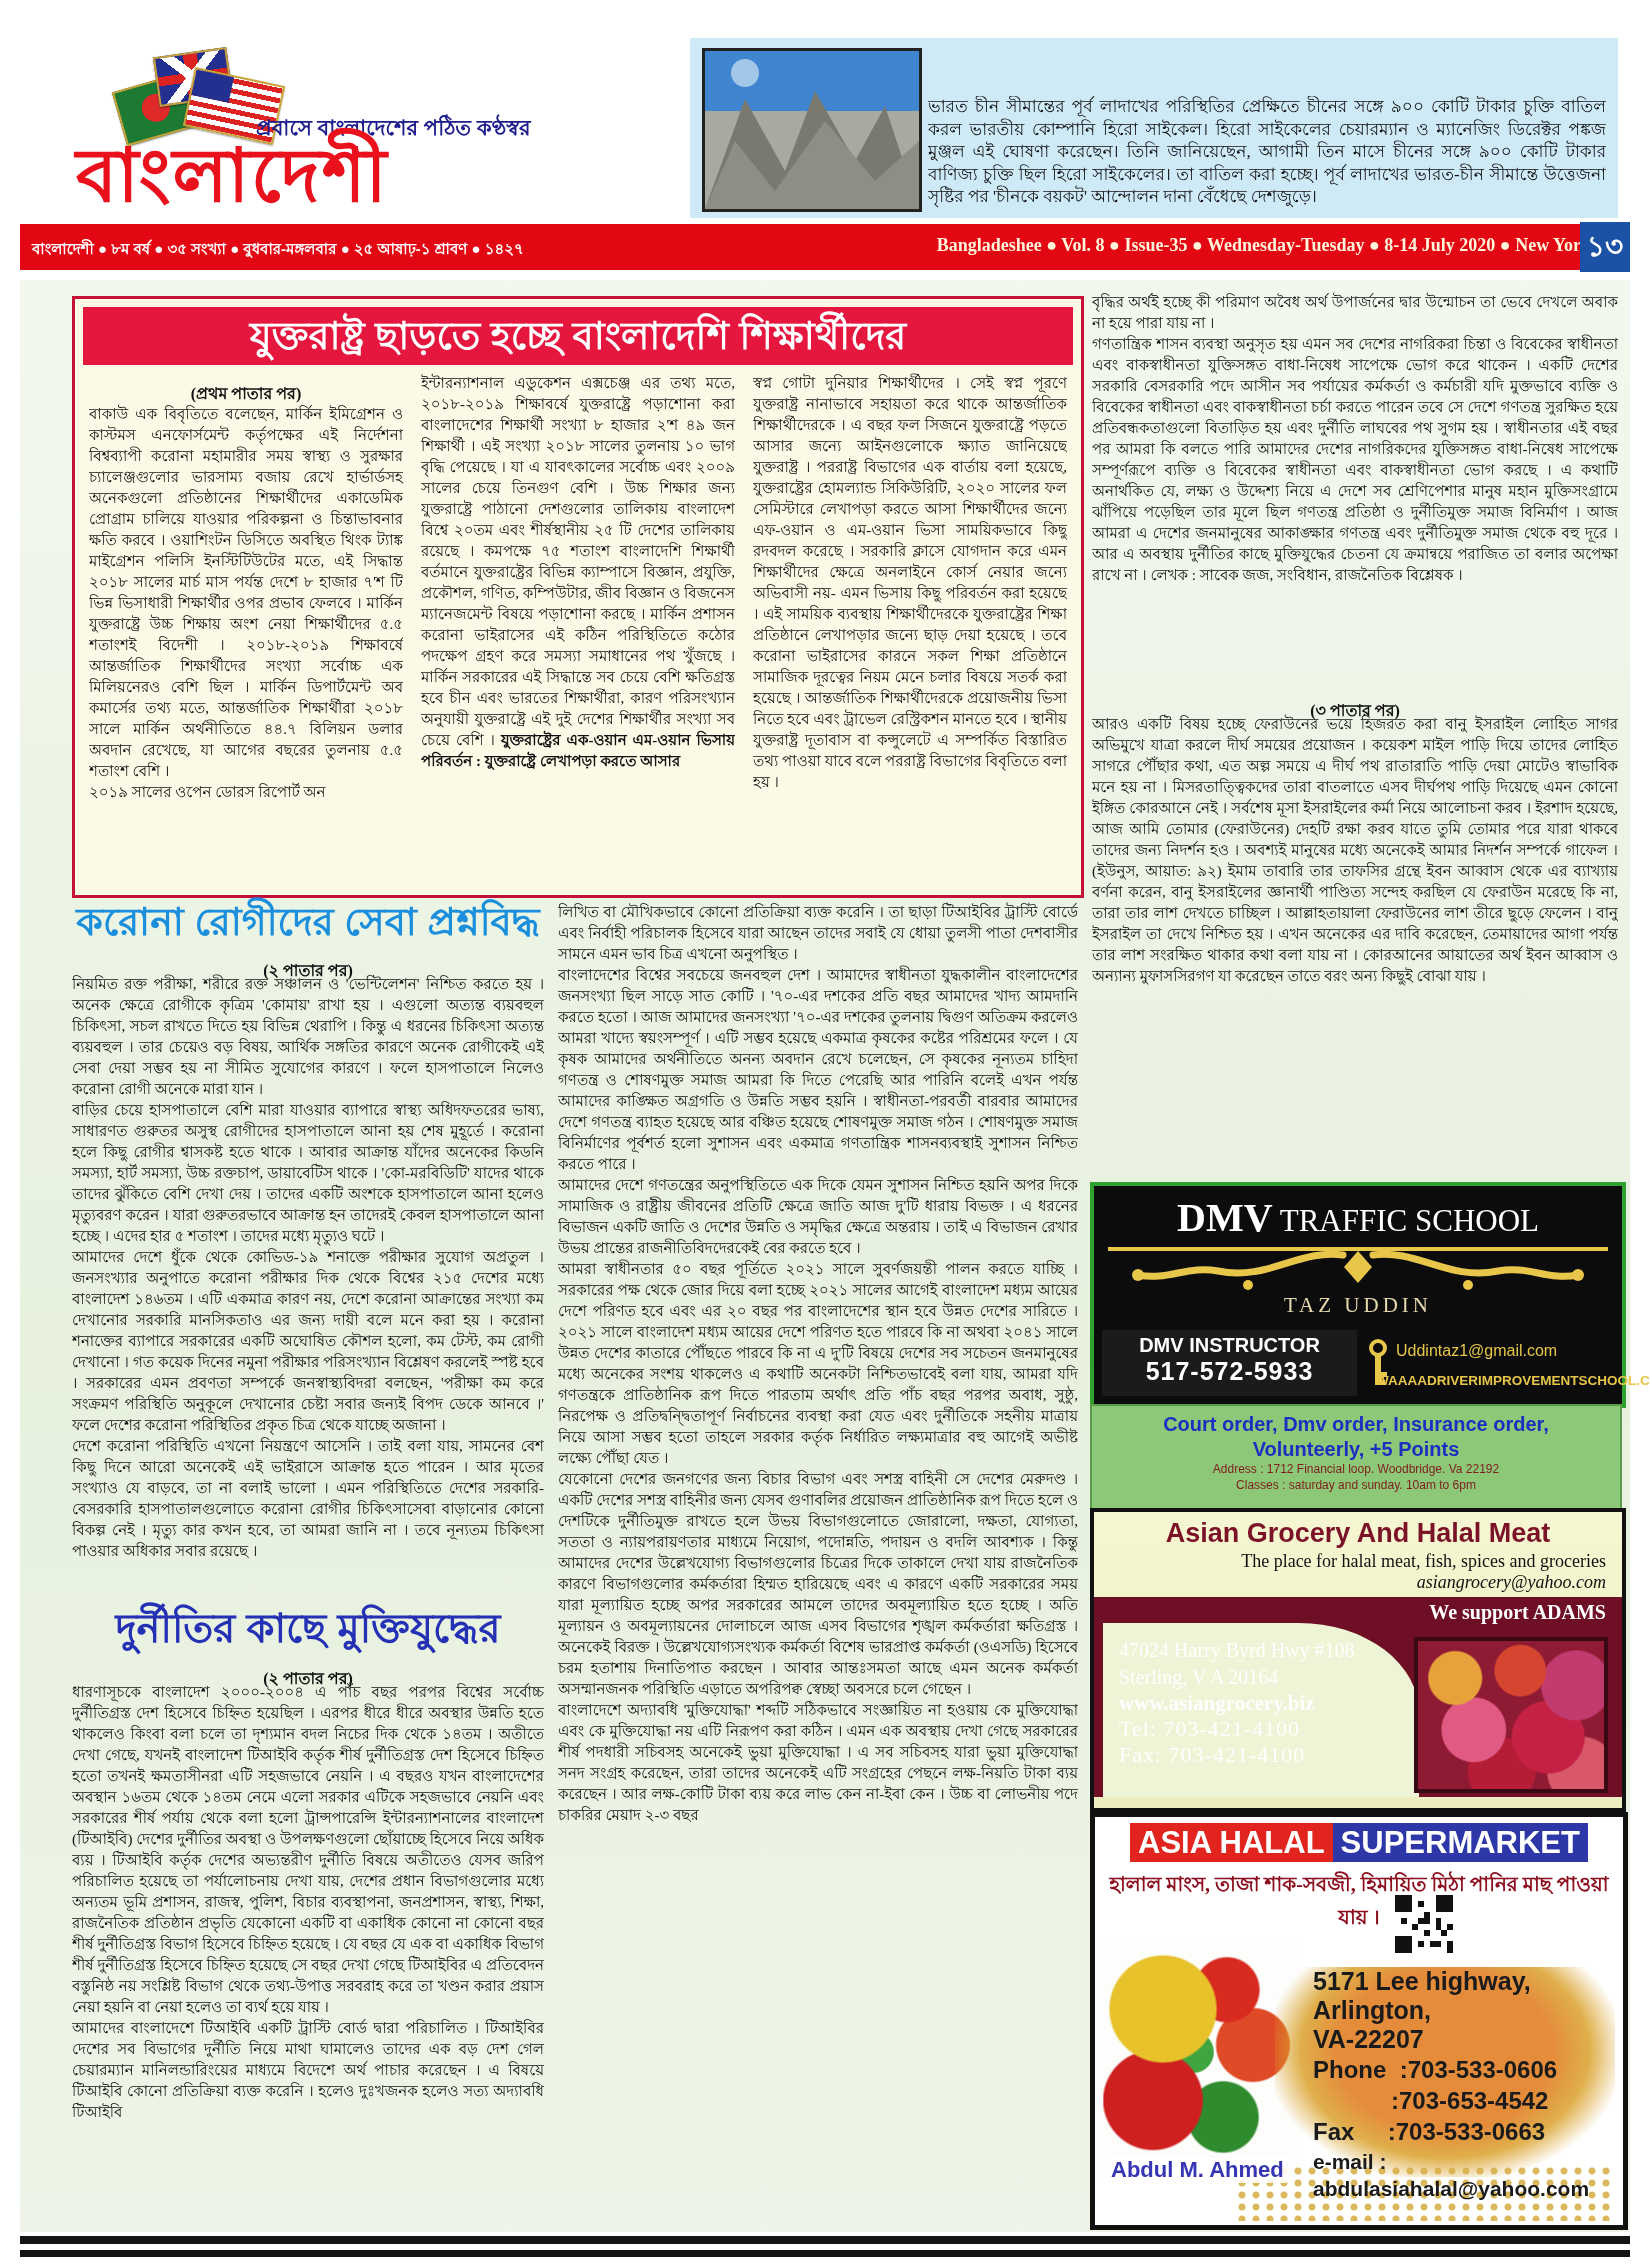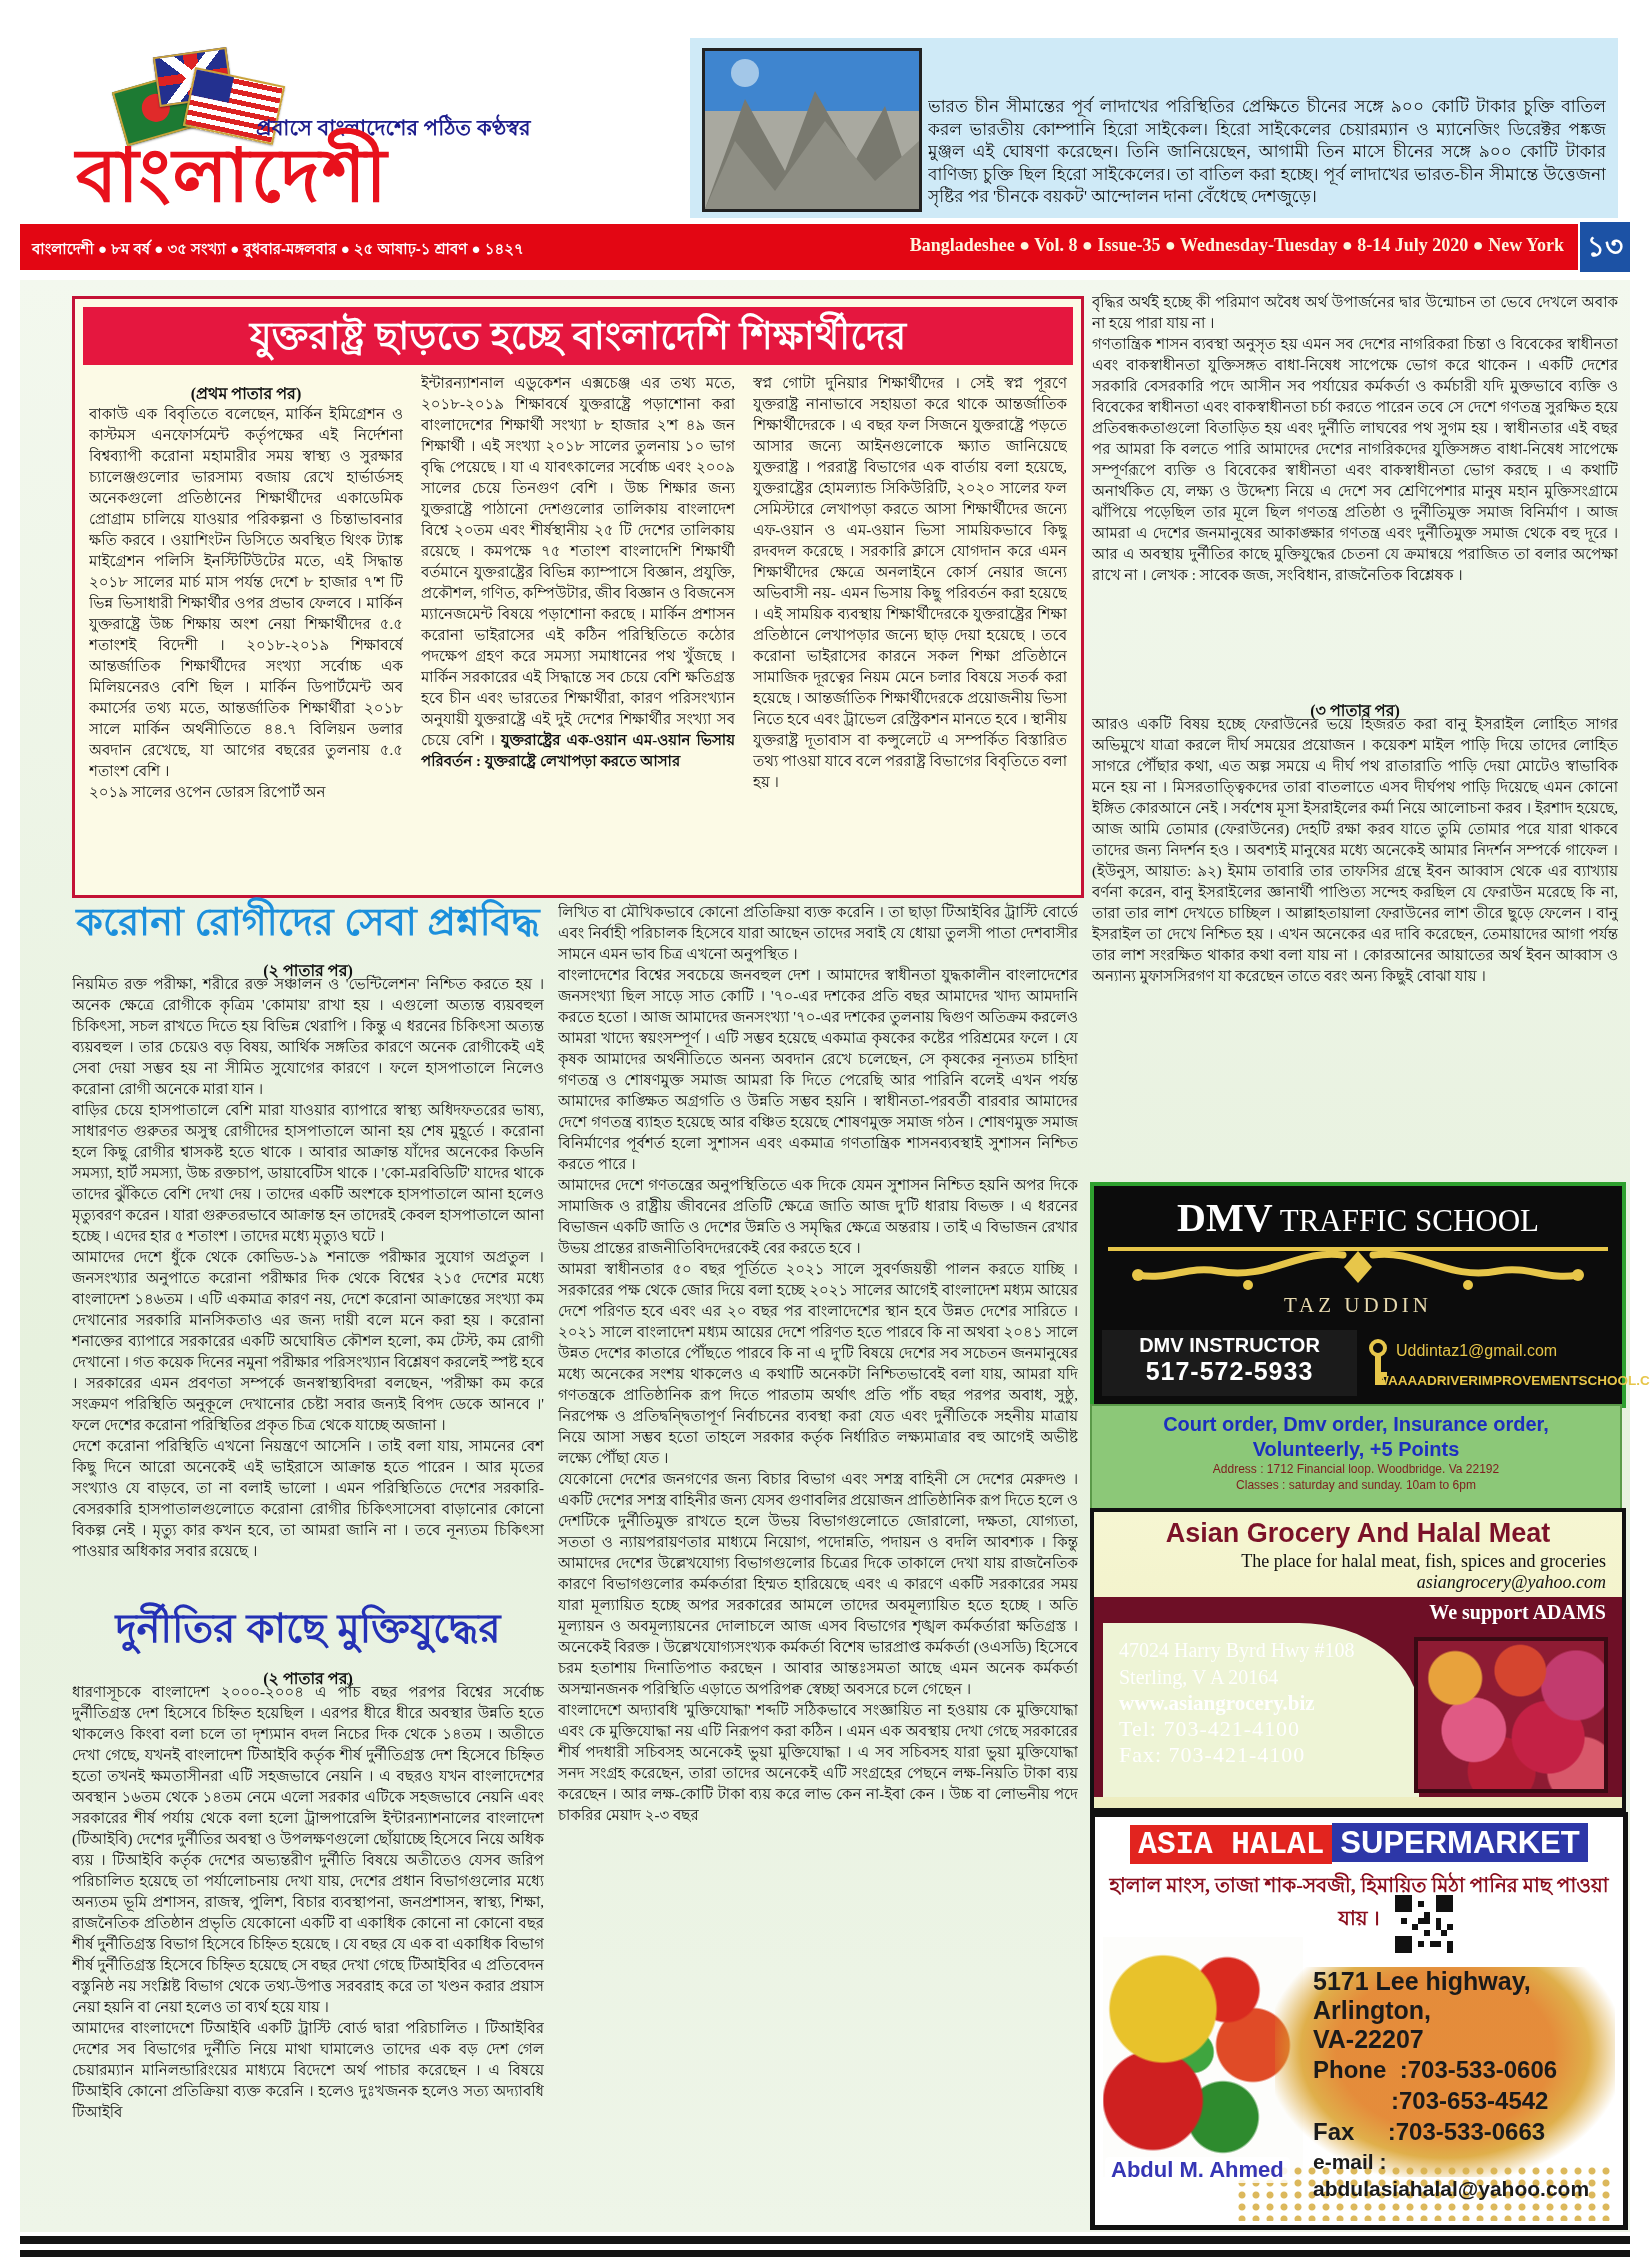--- a/index.html
+++ b/index.html
@@ -22,21 +22,21 @@
                 linear-gradient(0deg,transparent 40%,#d22 40%,#d22 60%,transparent 60%),#23308f;}
   .flag-us{left:70px;top:24px;width:88px;height:56px;transform:rotate(12deg);
      background:repeating-linear-gradient(0deg,#d22 0 5px,#fff 5px 10px);}
   .flag-us::after{content:"";position:absolute;left:0;top:0;width:38px;height:26px;background:#23308f;}
   
   .newsbox{background:#cfeaf7;}
   .newsphoto{border:3px solid #222;}
   .news-headline{font-family:"Liberation Sans",sans-serif;font-weight:bold;font-size:34px;color:#15159a;text-align:center;}
   .news-body{font-size:17px;line-height:1.33;text-align:justify;}
   
-  .datebar{background:#e30613;color:#fff;}
+  .datebar{background:#e30613;color:#fff;padding-left:27px;}
   .datebar .bn{font-family:"Liberation Sans",sans-serif;font-size:15px;font-weight:bold;}
   .datebar .en{font-family:"Liberation Serif",serif;font-size:18px;font-weight:bold;color:#fff6dc;}
   .pagenum{background:#1c52a5;color:#fff;font-weight:bold;font-size:28px;text-align:center;
            font-family:"Liberation Serif",serif;}
   
   .content-bg{background:linear-gradient(180deg,#f3f8ee 0%,#e7f1de 55%,#eef5e8 100%);}
   .art1{background:#fcfae6;border:3px solid #c41236;}
   .art1-head{background:#e5173f;color:#fff;font-family:"Liberation Sans",sans-serif;
              font-weight:bold;font-size:38px;text-align:center;line-height:58px;}
   .cols{display:flex;gap:18px;}
@@ -76,21 +76,21 @@
   .fruitphoto{border:4px solid #3a0a14;
     background:radial-gradient(circle at 20% 25%,#e8a23c 0 14%,transparent 15%),
                radial-gradient(circle at 55% 20%,#d5452f 0 16%,transparent 17%),
                radial-gradient(circle at 85% 30%,#c23b6e 0 18%,transparent 19%),
                radial-gradient(circle at 30% 60%,#e05a84 0 20%,transparent 21%),
                radial-gradient(circle at 70% 65%,#c42145 0 22%,transparent 23%),
                radial-gradient(circle at 45% 88%,#b41d35 0 20%,transparent 21%),
                radial-gradient(circle at 88% 88%,#d8586a 0 16%,transparent 17%),#8e1b33;}
   
   .halal{background:#fff;border:5px solid #111;overflow:hidden;}
-  .halal-red{background:#e2241f;color:#fff;font-family:Liberation Mono, monospace;font-weight:bold;font-size:31px;padding:2px 8px;}
+  .halal-red{background:#e2241f;color:#fff;font-family:Liberation Sans, sans-serif;font-weight:bold;font-size:31px;padding:2px 8px;}
   .halal-blue{background:#2d37a8;color:#fff;font-family:"Liberation Sans",sans-serif;font-weight:bold;font-size:31px;padding:2px 8px;}
   .halal-bn{color:#8b0f1e;font-weight:bold;font-size:20px;text-align:center;}
   .vegphoto{background:radial-gradient(circle at 30% 30%,#e8c22b 0 24%,transparent 25%),
                radial-gradient(circle at 62% 22%,#d92a1f 0 14%,transparent 15%),
                radial-gradient(circle at 75% 45%,#e04b27 0 18%,transparent 19%),
                radial-gradient(circle at 25% 68%,#cf2020 0 22%,transparent 23%),
                radial-gradient(circle at 60% 75%,#2e8b2e 0 16%,transparent 17%),
                radial-gradient(circle at 45% 48%,#3fa53f 0 12%,transparent 13%),#fdfdfb;}
   .spice{background:radial-gradient(ellipse at 50% 40%,#e07818 0 45%,#daa12b 60%,transparent 75%);opacity:.85;}
   .halal-contact{font-family:"Liberation Sans",sans-serif;color:#1b1b1b;font-weight:bold;}

